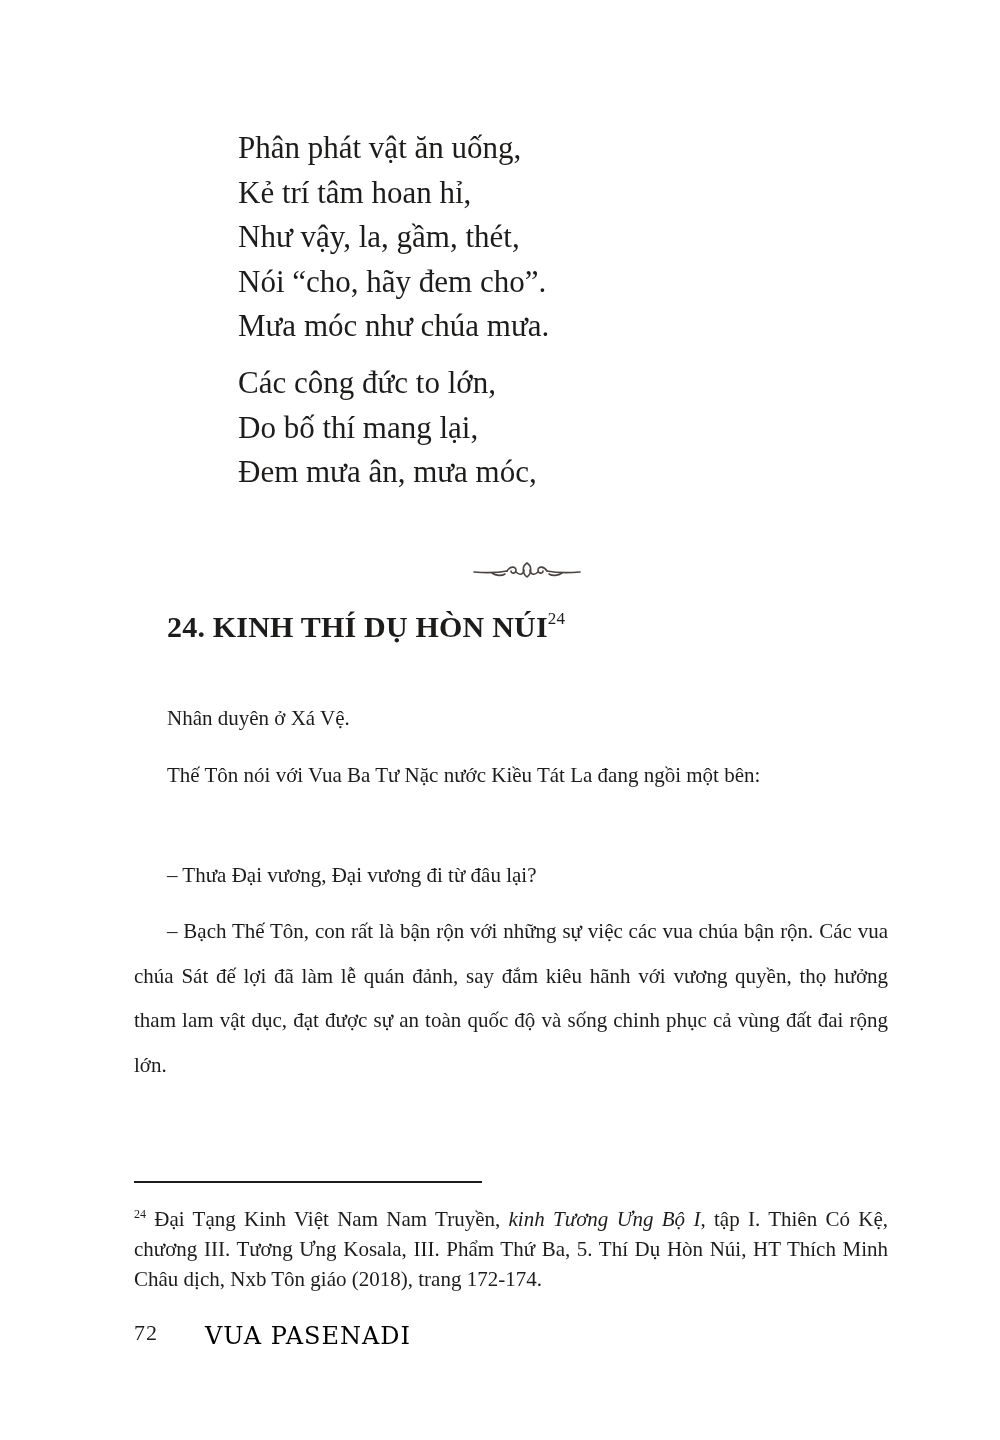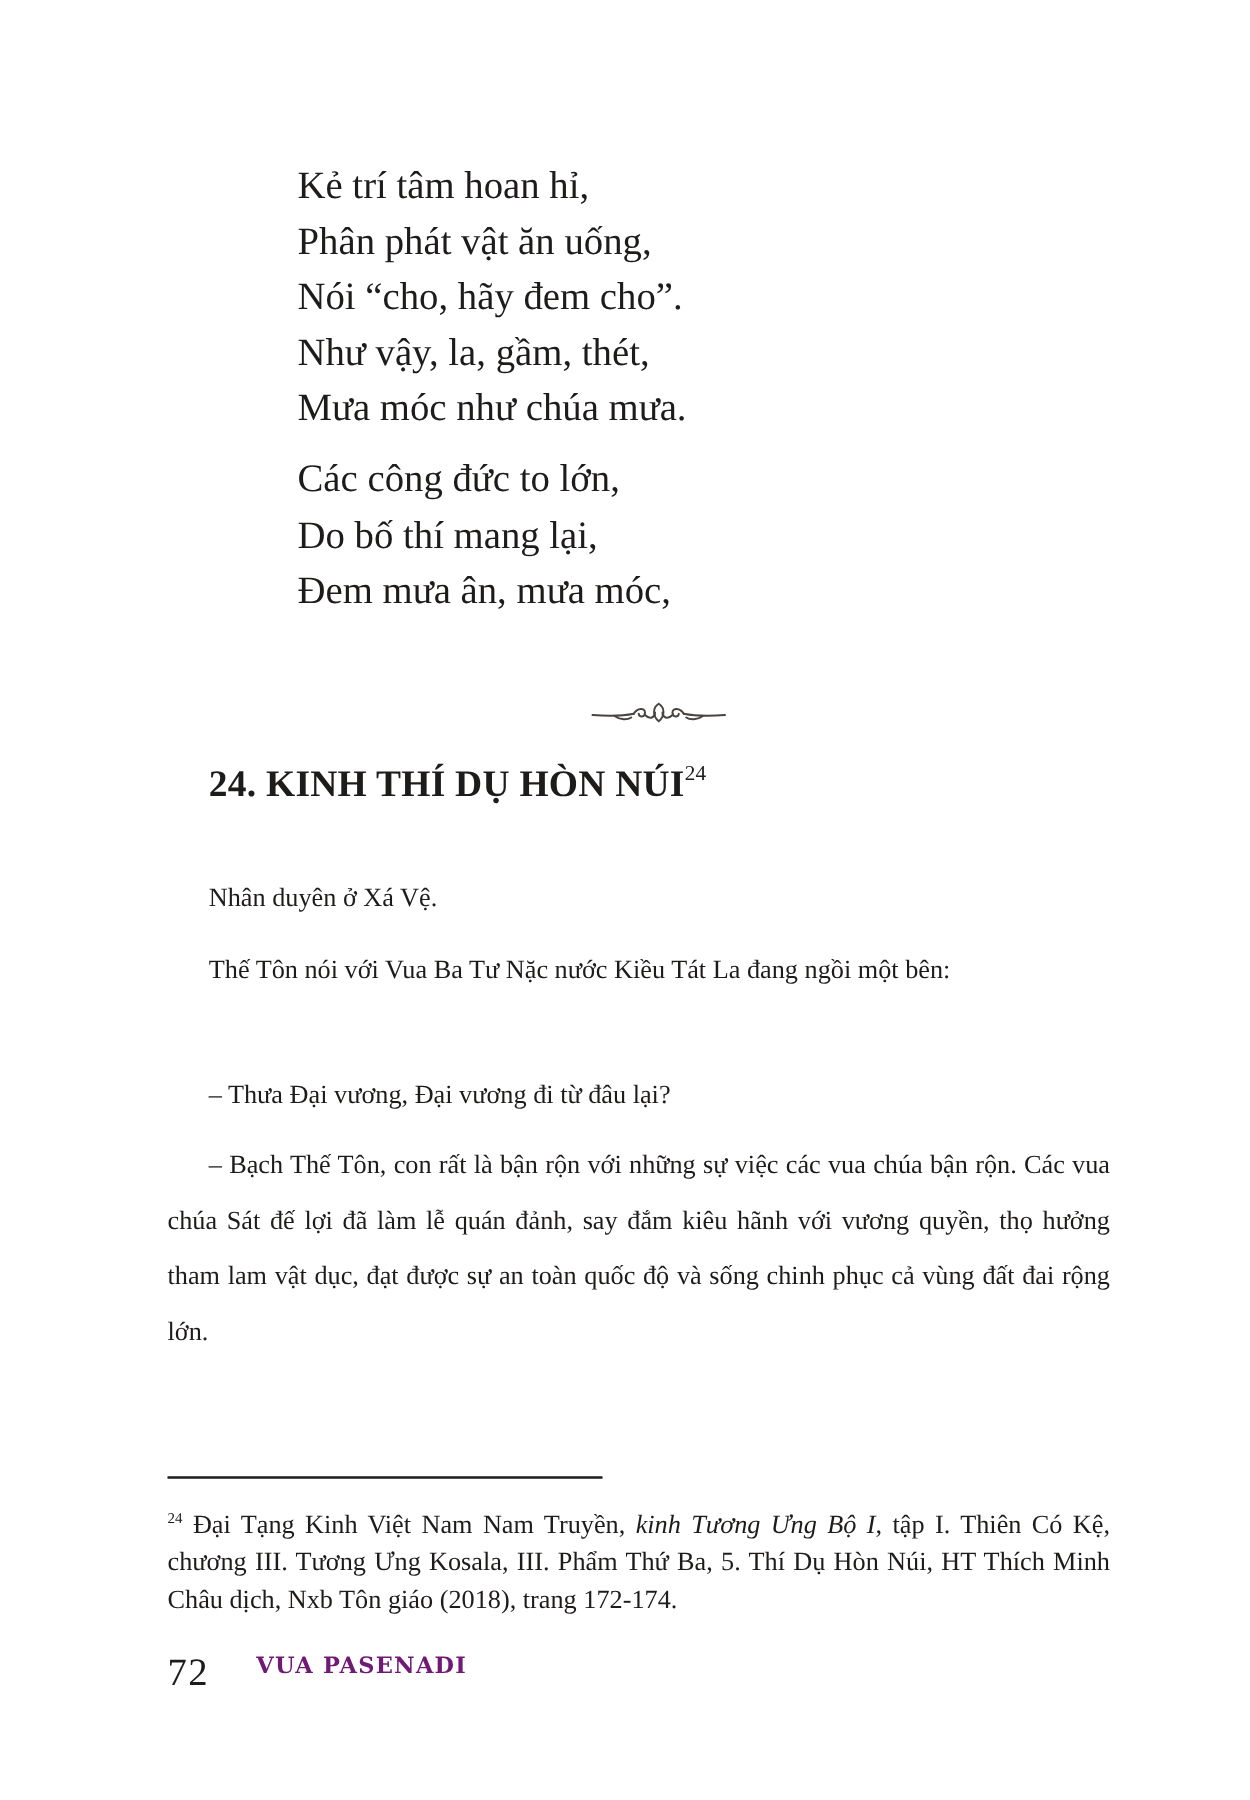--- a/index.html
+++ b/index.html
@@ -27,35 +27,35 @@
   #p1 { top: 696px; }
   #p2 { top: 753px; }
   #p3 { top: 853px; }
   #p4 { top: 909px; }
   .rule { position: absolute; left: 134px; top: 1181px; width: 348px; height: 0; border-top: 2px solid #1e1c1a; }
   .footnote {
     position: absolute; left: 134px; top: 1199px; width: 754px; font-size: 21px; line-height: 30px;
     text-align: justify; margin: 0;
   }
   .footnote sup { font-size: 12px; vertical-align: 8px; }
-  .folio { position: absolute; left: 134px; top: 1320px; font-size: 31px; letter-spacing: 1px; text-align: center; }
+  .folio { position: absolute; left: 134px; top: 1320px; font-size: 22px; letter-spacing: 1px; text-align: center; }
   .running-title {
-    position: absolute; left: 205px; top: 1322px; font-size: 18px; color: #701a75;
-    font-family: "DejaVu Serif", serif; letter-spacing: 1px; font-weight: bold;
+    position: absolute; left: 205px; top: 1322px; font-size: 24px; color: #000000;
+    font-family: "DejaVu Serif", serif; letter-spacing: 1px; font-weight: normal;
     font-variant: small-caps;
   }
 </style>
 </head>
 <body>
 
 <div id="stanza1" class="verse">
+  <span class="line">Phân phát vật ăn uống,</span>
   <span class="line">Kẻ trí tâm hoan hỉ,</span>
-  <span class="line">Phân phát vật ăn uống,</span>
+  <span class="line">Như vậy, la, gầm, thét,</span>
   <span class="line">Nói “cho, hãy đem cho”.</span>
-  <span class="line">Như vậy, la, gầm, thét,</span>
   <span class="line">Mưa móc như chúa mưa.</span>
 </div>
 
 <div id="stanza2" class="verse">
   <span class="line">Các công đức to lớn,</span>
   <span class="line">Do bố thí mang lại,</span>
   <span class="line">Đem mưa ân, mưa móc,</span>
 </div>
 
 <svg class="ornament" viewBox="0 0 110 22">

